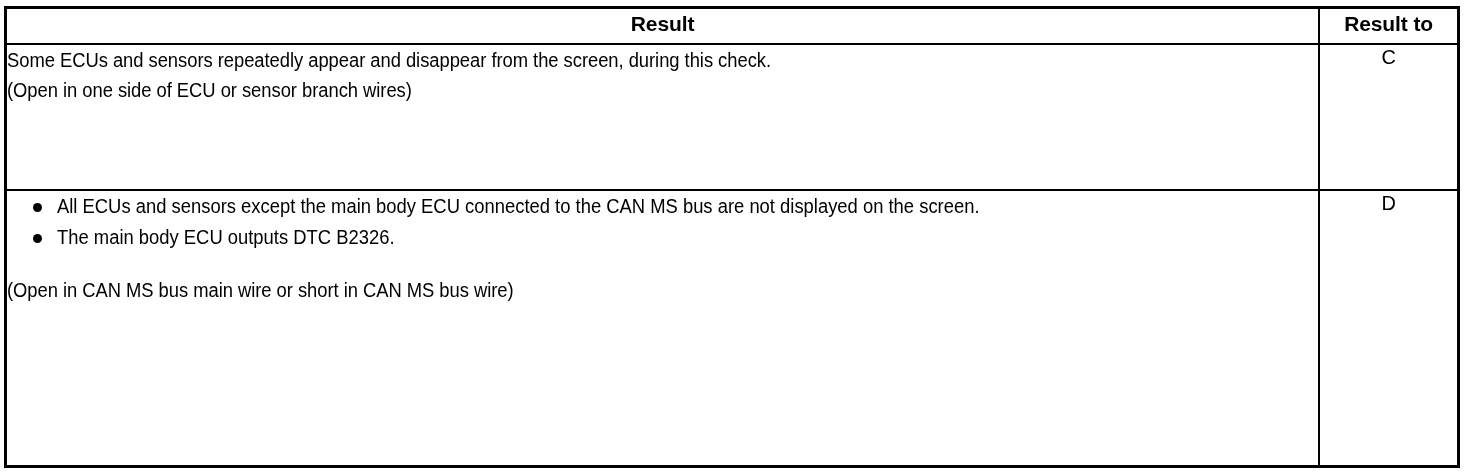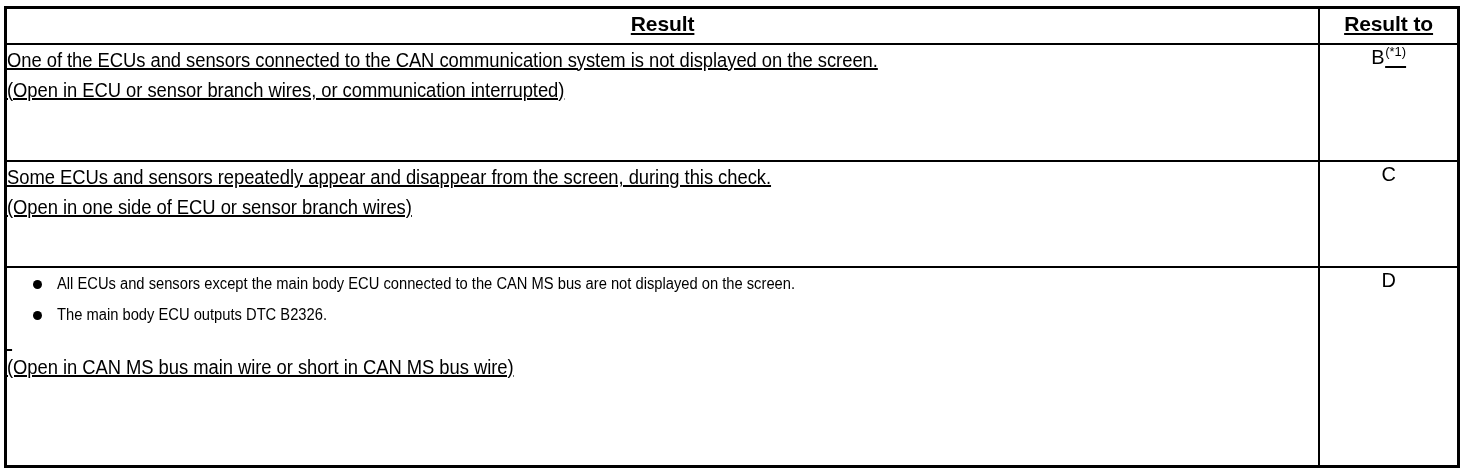--- a/index.html
+++ b/index.html
@@ -27,21 +27,20 @@
     position: absolute;
     left: 4px;
     top: 6px;
     width: 1456px;
     height: 462px;
     box-sizing: border-box;
     border: 3px solid #000000;
     border-collapse: collapse;
     table-layout: fixed;
     background: #4d7c0f;
-    text-decoration: underline;
   }
   .result-table td,
   .result-table th {
     border: 2px solid #000000;
     padding: 0;
     vertical-align: top;
     background: #ffffff;
   }
 
   col.col-result { width: 1311px; }
@@ -80,21 +79,21 @@
 
   
   .bullets {
     list-style: none;
     margin: 0;
     padding: 0;
   }
   .bullets li {
     position: relative;
     padding-left: 50px;
-    font-size: 16px;
+    font-size: 20px;
     line-height: 31px;
     white-space: nowrap;
   }
   .bullets li .btext {
     display: inline-block;
     transform: scaleX(0.92);
     transform-origin: left center;
   }
   .bullet-dot {
     position: absolute;
@@ -142,29 +141,20 @@
     </colgroup>
     <thead>
       <tr class="hdr">
         <th class="hdr-cell">Result</th>
         <th class="hdr-cell">Result to</th>
       </tr>
     </thead>
     <tbody>
 
 
-      <tr class="row-b">
-        <td class="result-cell">
-          <div class="line">One of the ECUs and sensors connected to the CAN communication system is not displayed on the screen.</div>
-          <div class="line">(Open in ECU or sensor branch wires, or communication interrupted)</div>
-        </td>
-        <td class="proceed-cell">
-          <span class="pval">B</span><sup>(*1)</sup>
-        </td>
-      </tr>
 
       <tr class="row-c">
         <td class="result-cell">
           <div class="line">Some ECUs and sensors repeatedly appear and disappear from the screen, during this check.</div>
           <div class="line">(Open in one side of ECU or sensor branch wires)</div>
         </td>
         <td class="proceed-cell">
           <span class="pval">C</span>
         </td>
       </tr>

